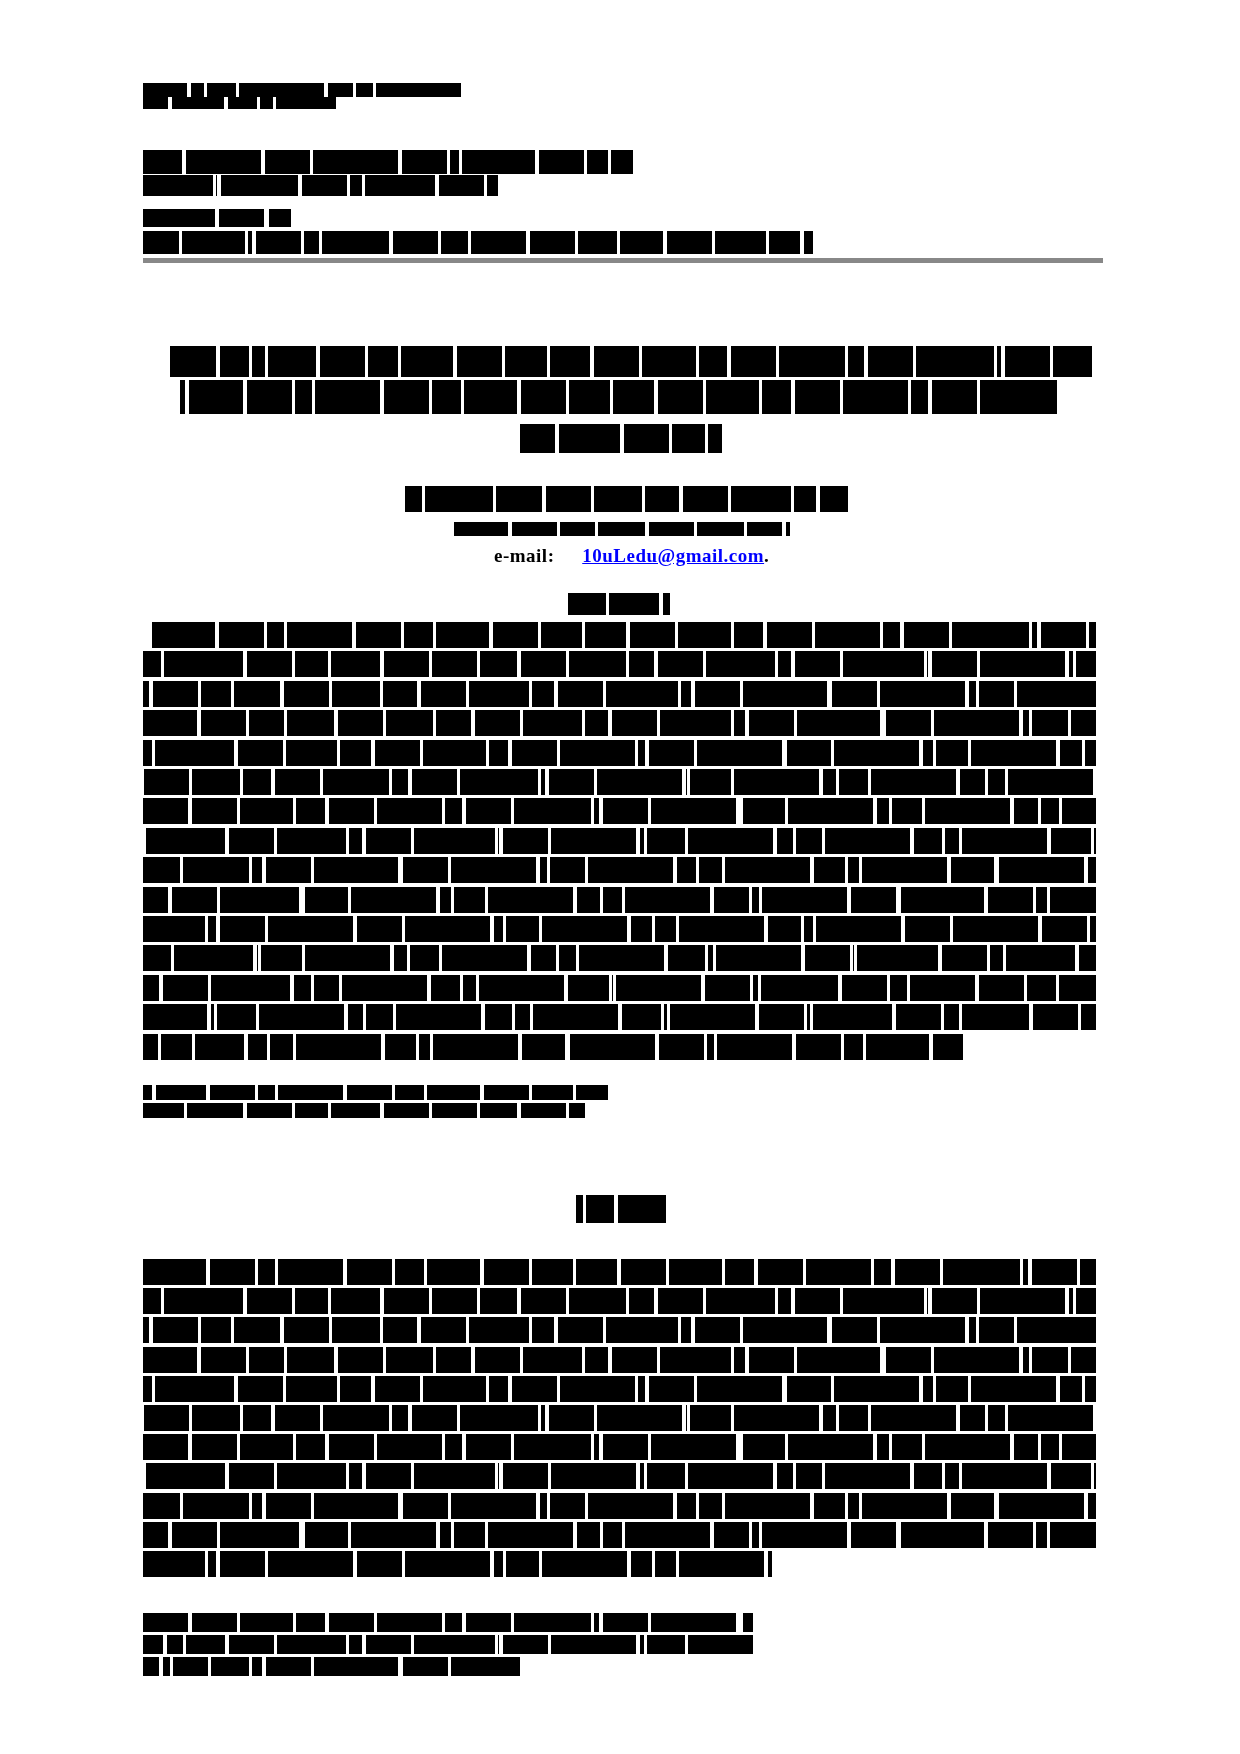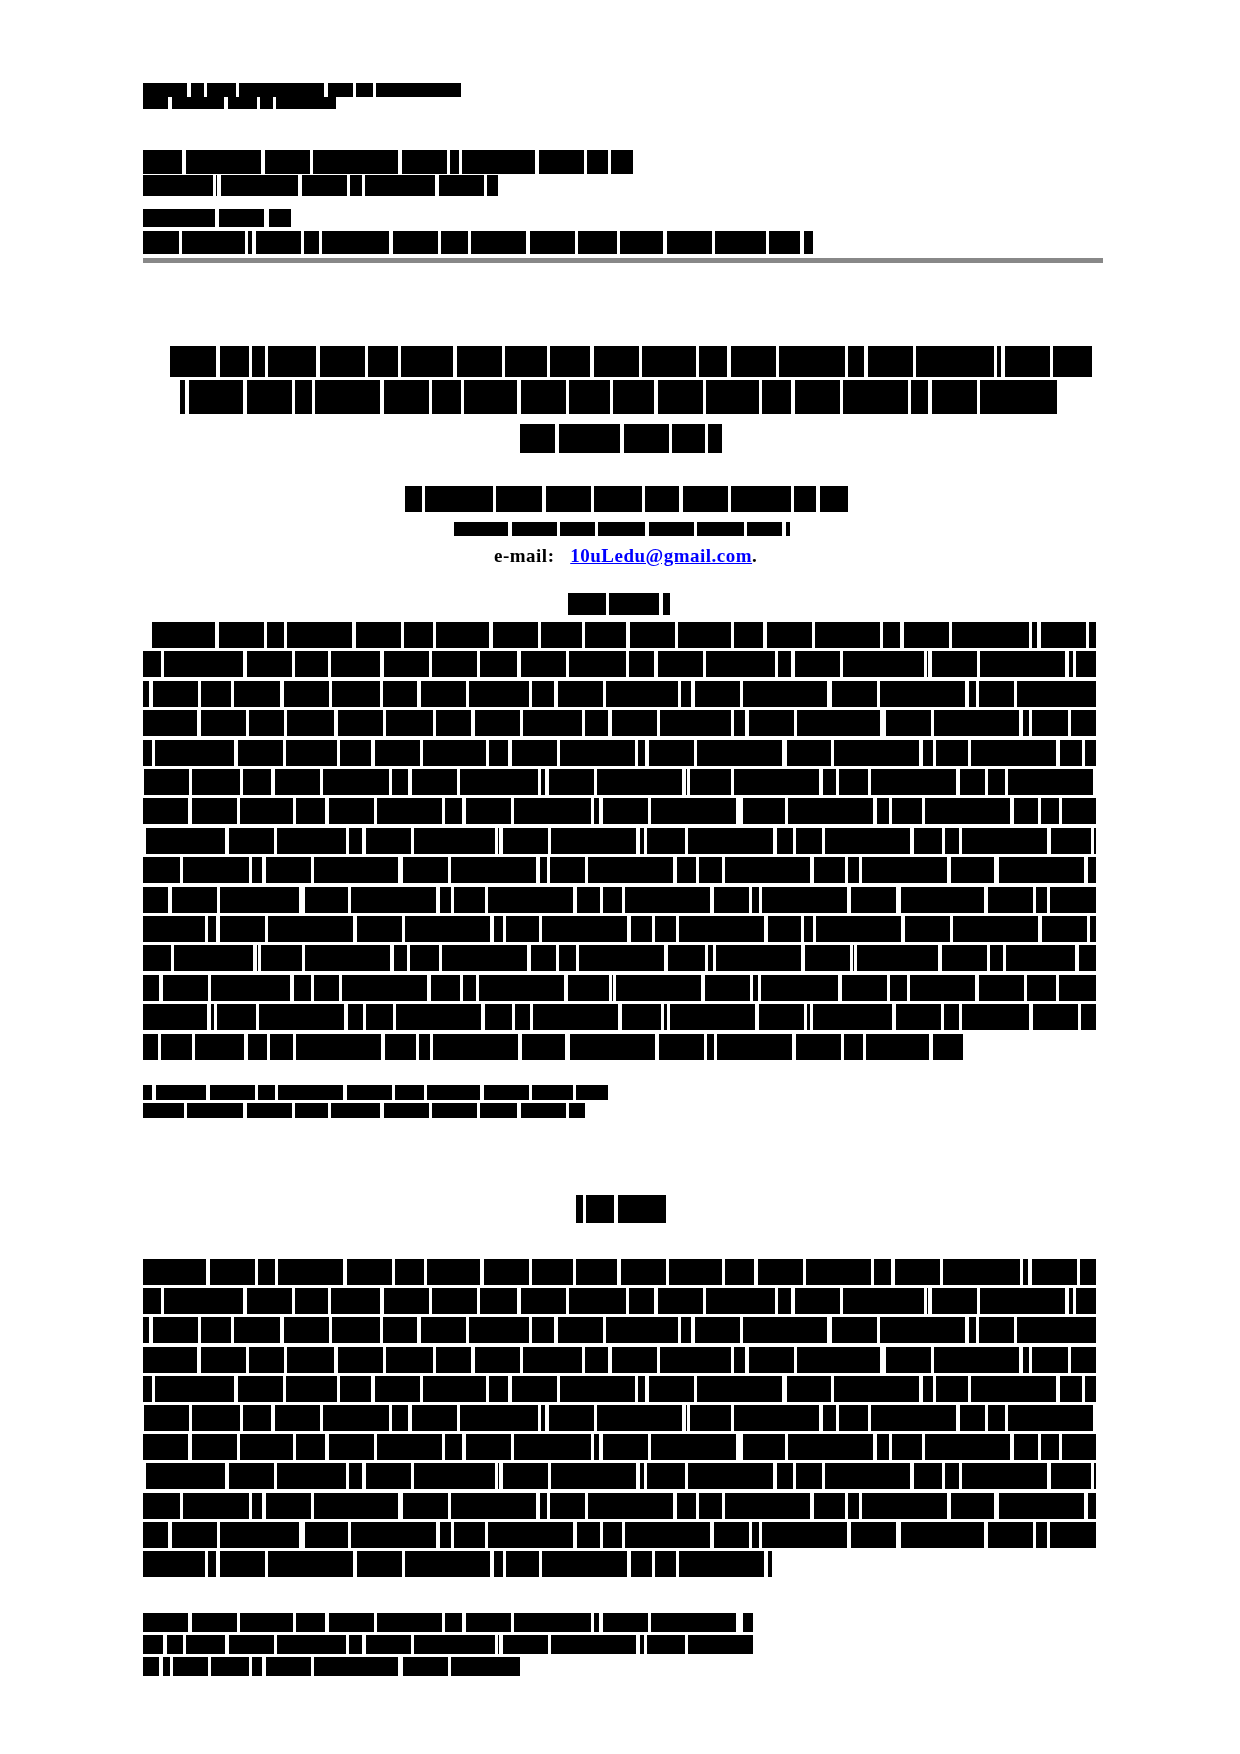--- a/index.html
+++ b/index.html
@@ -22,21 +22,21 @@
   .rule { position: absolute; }
   .email-line {
     position: absolute;
     white-space: nowrap;
     font-weight: bold;
     font-size: 19px;
     line-height: 22px;
     letter-spacing: 0.5px;
     color: #000;
   }
-  .email-line a { text-decoration: underline; }
+  .email-line a { text-decoration: underline; margin-left: 12px; }
   .email-suffix { color: #000; }
 </style>
 </head>
 <body>
 
 <div class="page">
   <div id="blob-layer">
       <div class="blob" style="left: 143px; top: 83px; width: 321px; height: 14px; background-color: rgb(0, 0, 0); background-position: 0px 0px, 0px 0px;"></div>
       <div class="blob" style="left: 143px; top: 97px; width: 193px; height: 12px; background-color: rgb(0, 0, 0); background-position: 37px 0px, 53px 0px;"></div>
       <div class="blob" style="left: 143px; top: 150px; width: 490px; height: 24px; background-color: rgb(0, 0, 0); background-position: 74px 0px, 106px 0px;"></div>

